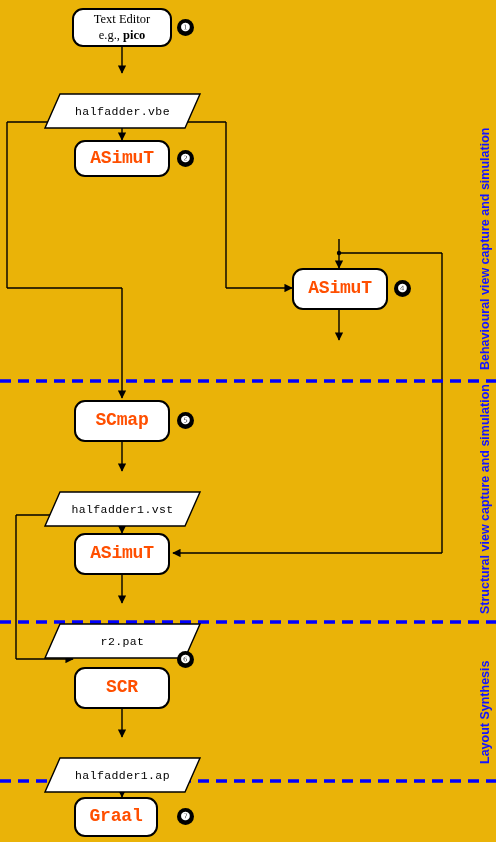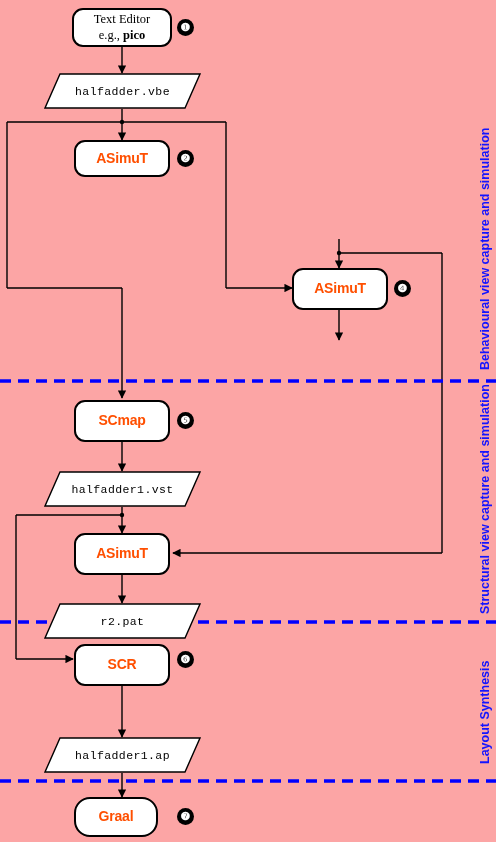--- a/index.html
+++ b/index.html
@@ -7,21 +7,21 @@
     padding: 0;
     background: #ffffff;
   }
   body {
     font-family: "Liberation Serif", serif;
   }
   #flow-root {
     position: relative;
     width: 496px;
     height: 842px;
-    background: #fca5a5;
+    background: #eab308;
     overflow: hidden;
   }
   #flow-svg {
     position: absolute;
     left: 0;
     top: 0;
     width: 496px;
     height: 842px;
   }
   
@@ -34,22 +34,22 @@
     display: flex;
     flex-direction: column;
     align-items: center;
     justify-content: center;
     text-align: center;
     z-index: 5;
   }
   .proc .tool {
     color: #ff4f00;
     font-weight: bold;
-    font-family: Liberation Sans, sans-serif;
-    font-size: 14px;
+    font-family: Liberation Mono, monospace;
+    font-size: 18px;
     letter-spacing: -0.2px;
     line-height: 1.1;
   }
   .proc .plain-l1 {
     color: #000000;
     font-family: "Liberation Serif", serif;
     font-size: 12.5px;
     line-height: 1.25;
   }
   .proc .plain-l2 {
@@ -57,20 +57,21 @@
     font-family: "Liberation Serif", serif;
     font-size: 12.5px;
     line-height: 1.25;
   }
   .proc .plain-l2 b { font-weight: bold; margin-top: 16px; }
 
   
   .data-shape {
     position: absolute;
     z-index: 4;
+    margin-top: 20px;
   }
   .data-shape .para-svg {
     position: absolute;
     left: 0; top: 0;
     width: 100%;
     height: 100%;
   }
   .data-shape .label {
     position: absolute;
     left: 0; top: 0;
@@ -196,26 +197,26 @@
 
   <div class="proc" style="left:74px; top:400px; width:96px; height:42px;">
     <span class="tool">SCmap</span>
   </div>
   <div class="badge" style="left:177px; top:412px;">❺</div>
 
   <div class="proc" style="left:74px; top:533px; width:96px; height:42px;">
     <span class="tool">ASimuT</span>
   </div>
 
-  <div class="proc" style="left:74px; top:644px; width:96px; height:42px;">
+  <div class="proc" style="left:74px; top:667px; width:96px; height:42px;">
     <span class="tool">SCR</span>
   </div>
   <div class="badge" style="left:177px; top:651px;">❻</div>
 
-  <div class="proc" style="left:74px; top:797px; width:84px; height:40px;border-radius:16px;">
+  <div class="proc" style="left:74px; top:797px; width:84px; height:40px;">
     <span class="tool">Graal</span>
   </div>
   <div class="badge" style="left:177px; top:808px;">❼</div>
 
   <div class="data-shape" style="left:44px; top:73px; width:157px; height:36px;">
     <svg class="para-svg" viewBox="0 0 157 36" preserveAspectRatio="none">
       <polygon points="16,1 156,1 141,35 1,35" fill="#ffffff" stroke="#000000" stroke-width="1.4"></polygon>
     </svg>
     <span class="label">halfadder.vbe</span>
   </div>

